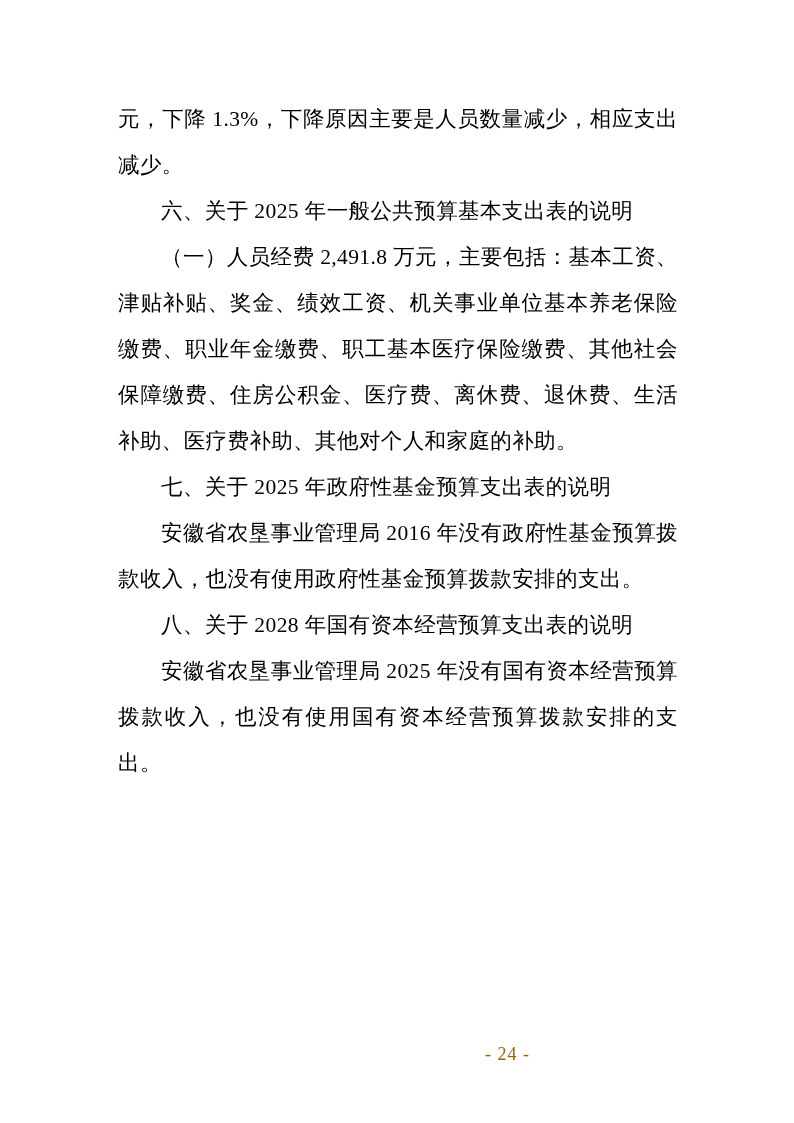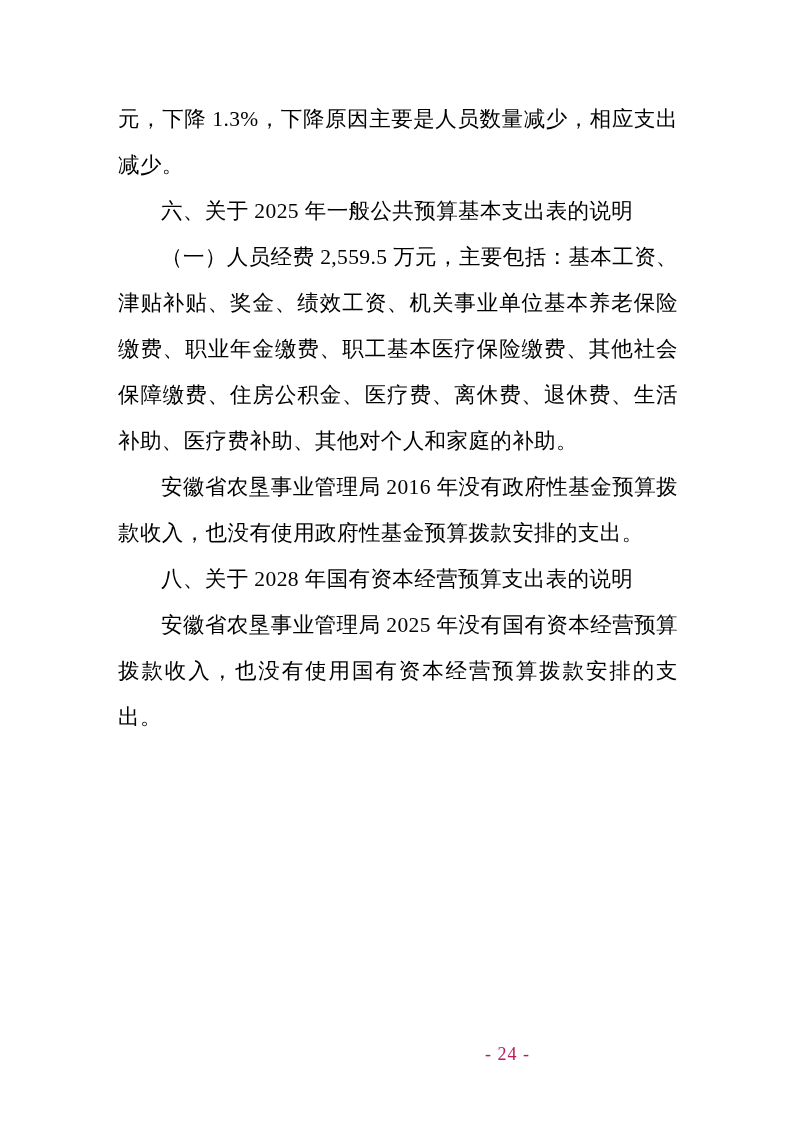--- a/index.html
+++ b/index.html
@@ -47,38 +47,39 @@
     text-align: left;
     font-size: 21.5px;
     line-height: 46px;
   }
   .page-number {
     position: absolute;
     right: 118px;
     bottom: 58px;
     font-size: 18px;
     font-family: "Liberation Serif", "DejaVu Serif", serif;
-    color: #be185d;
+    color: #a16207;
     letter-spacing: 1px;
   }
 </style>
 </head>
 <body>
 
 <div class="page">
   <div class="content">
 
     <p class="cont">元，下降 1.3%，下降原因主要是人员数量减少，相应支出减少。</p>
 
     <p class="heading">六、关于 2025 年一般公共预算基本支出表的说明</p>
 
 
-    <p class="body">（一）人员经费 2,559.5 万元，主要包括：基本工资、津贴补贴、奖金、绩效工资、机关事业单位基本养老保险缴费、职业年金缴费、职工基本医疗保险缴费、其他社会保障缴费、住房公积金、医疗费、离休费、退休费、生活补助、医疗费补助、其他对个人和家庭的补助。</p>
+    <p class="body">（一）人员经费 2,491.8 万元，主要包括：基本工资、津贴补贴、奖金、绩效工资、机关事业单位基本养老保险缴费、职业年金缴费、职工基本医疗保险缴费、其他社会保障缴费、住房公积金、医疗费、离休费、退休费、生活补助、医疗费补助、其他对个人和家庭的补助。</p>
 
 
+    <p class="heading">七、关于 2025 年政府性基金预算支出表的说明</p>
 
     <p class="body">安徽省农垦事业管理局 2016 年没有政府性基金预算拨款收入，也没有使用政府性基金预算拨款安排的支出。</p>
 
     <p class="heading">八、关于 2028 年国有资本经营预算支出表的说明</p>
 
     <p class="body">安徽省农垦事业管理局 2025 年没有国有资本经营预算拨款收入，也没有使用国有资本经营预算拨款安排的支出。</p>
 
   </div>
 
   <div class="page-number">- 24 -</div>

